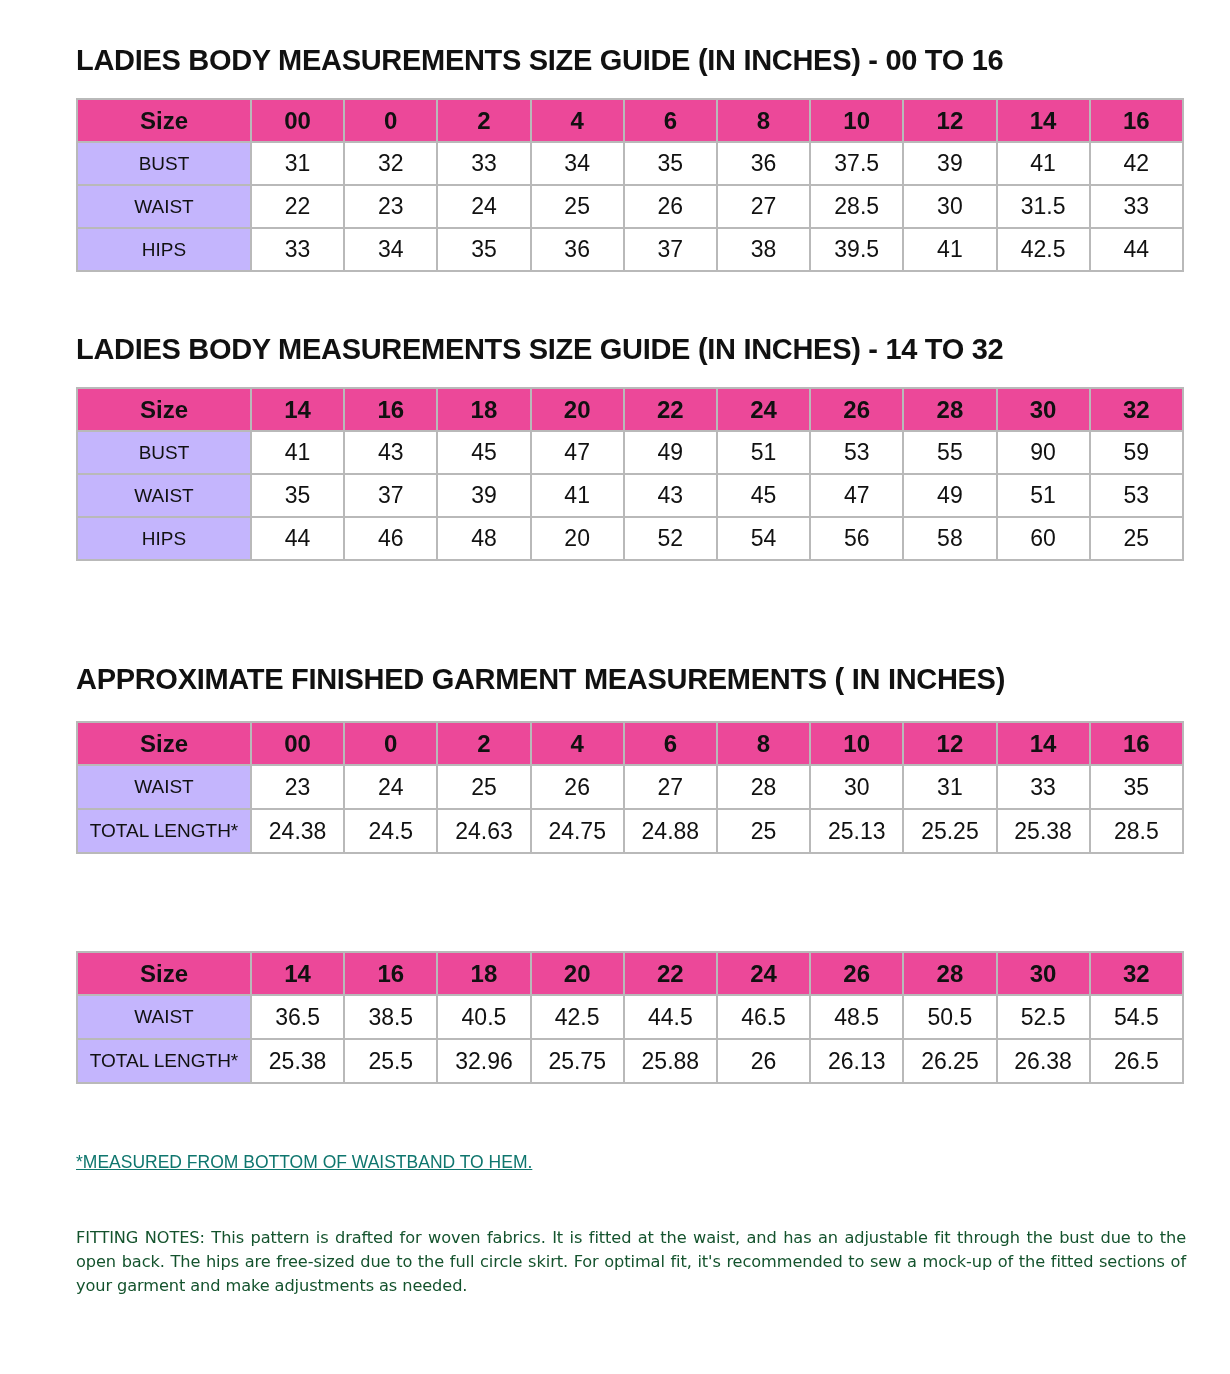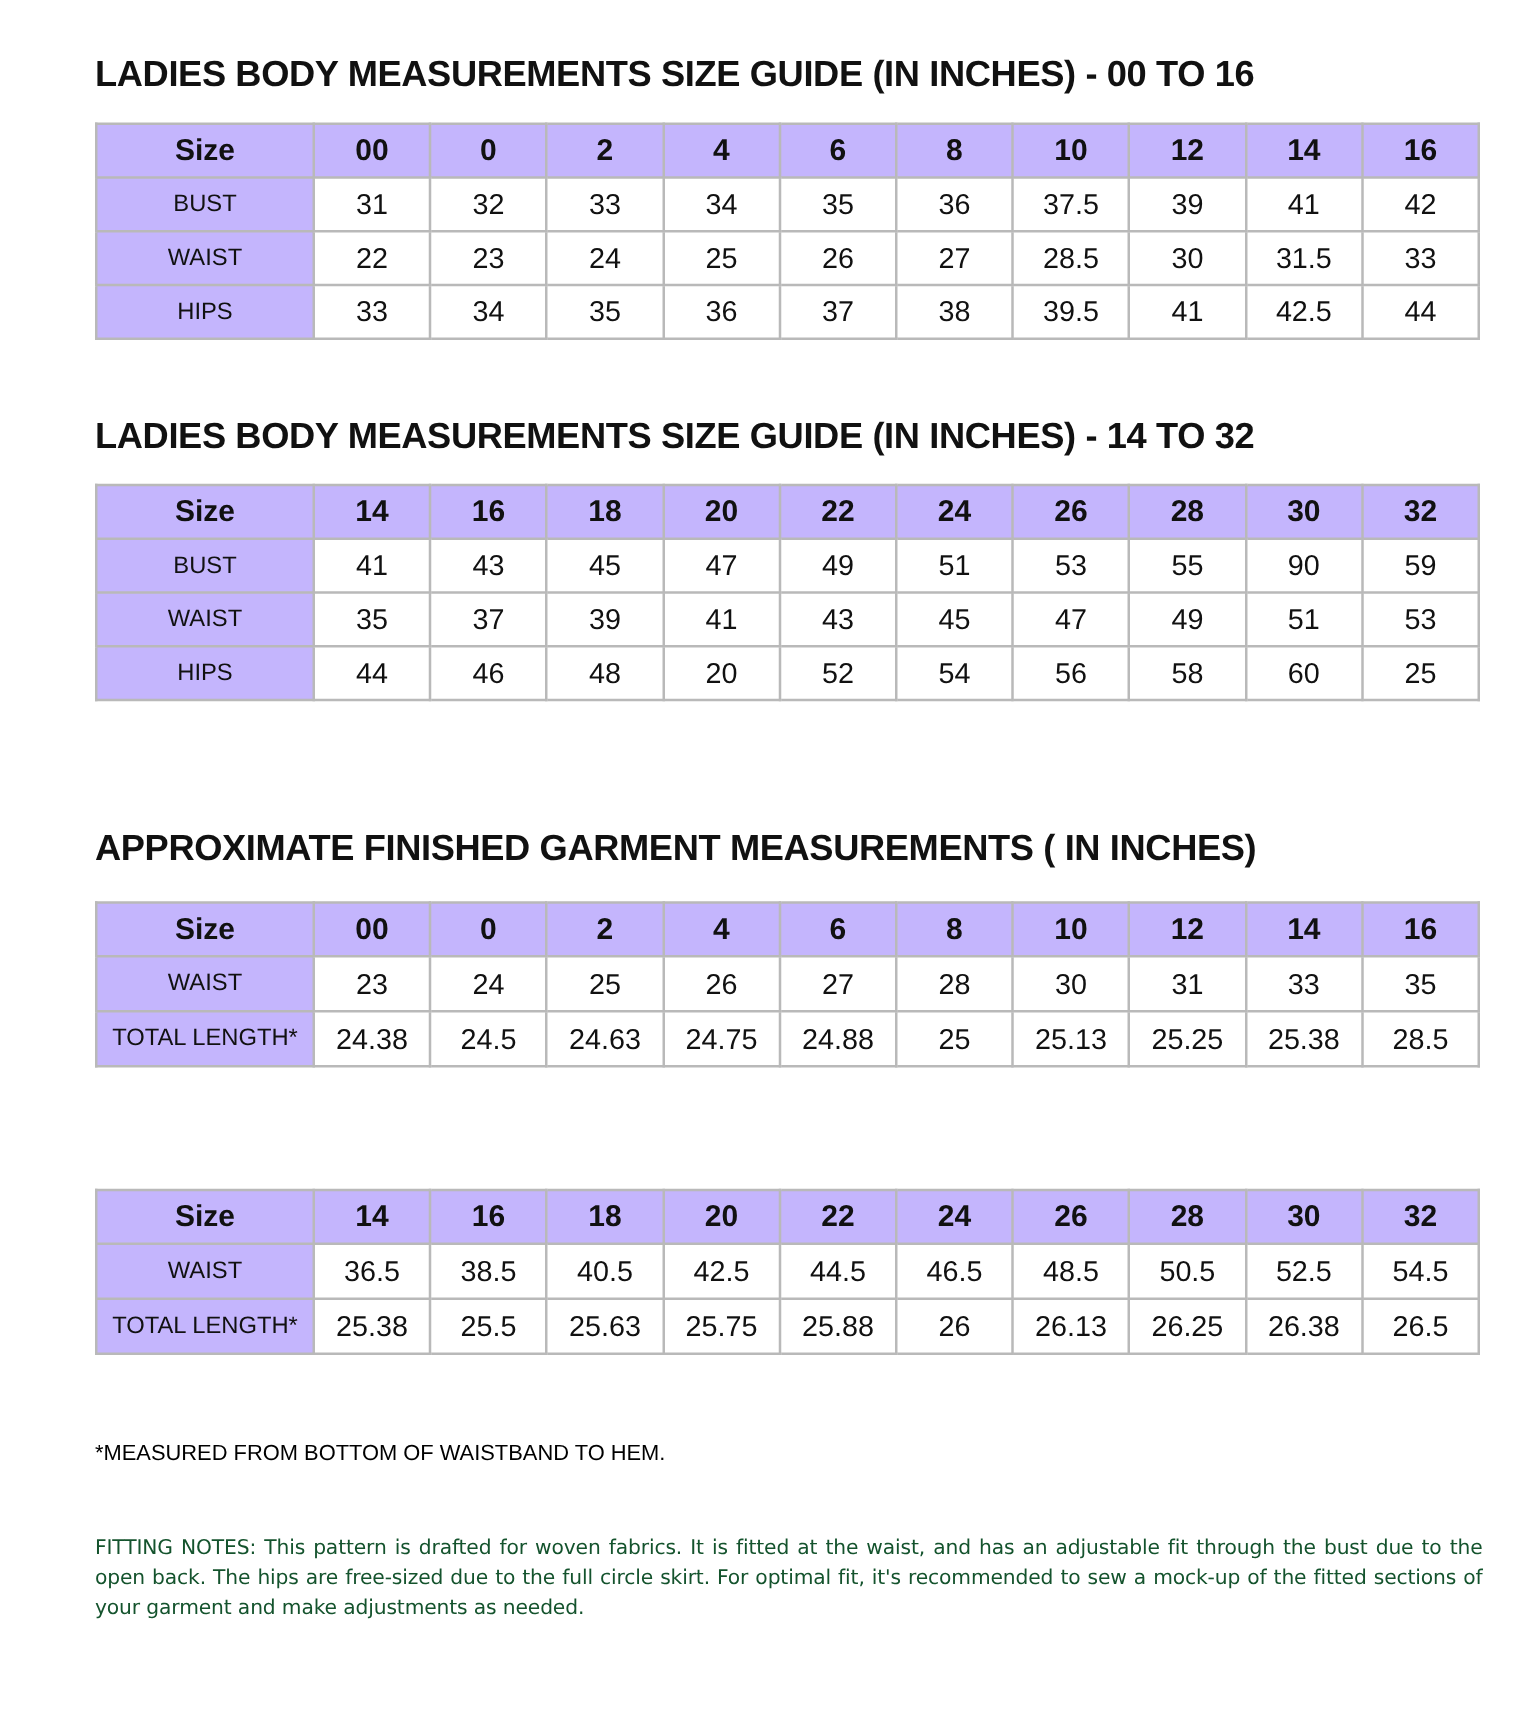--- a/index.html
+++ b/index.html
@@ -31,38 +31,39 @@
       border: 2px solid #b9b9b9;
       text-align: center;
       vertical-align: middle;
       padding: 0;
       font-size: 23px;
       color: #111;
       white-space: nowrap;
     }
     table.size-table col.first { width: 174px; }
     table.size-table tr.header td {
-      background: #c4b5fd;
+      background: #ec4899;
       font-weight: bold;
       font-size: 24px;
       height: 41px;
     }
     table.size-table tr.body td { height: 41px; }
     table.size-table td.rowlabel {
       background: #c4b5fd;
       font-size: 19px;
     }
     table.tall tr.body td { height: 42px; }
     .footnote {
       position: absolute;
       left: 76px;
       top: 1152px;
       font-size: 17.5px;
-      color: #000000;
+      color: #0f766e;
       white-space: nowrap;
+      text-decoration: underline;
     }
     .notes {
       position: absolute;
       left: 76px;
       top: 1226px;
       width: 1110px;
       font-family: "DejaVu Sans", sans-serif;
       font-size: 16.2px;
       line-height: 24px;
       color: #14532d;
@@ -311,21 +312,21 @@
     <td>46.5</td>
     <td>48.5</td>
     <td>50.5</td>
     <td>52.5</td>
     <td>54.5</td>
   </tr>
   <tr class="body">
     <td class="rowlabel">TOTAL LENGTH*</td>
     <td>25.38</td>
     <td>25.5</td>
-    <td>25.63</td>
+    <td>32.96</td>
     <td>25.75</td>
     <td>25.88</td>
     <td>26</td>
     <td>26.13</td>
     <td>26.25</td>
     <td>26.38</td>
     <td>26.5</td>
   </tr>
 </tbody>
   </table>

